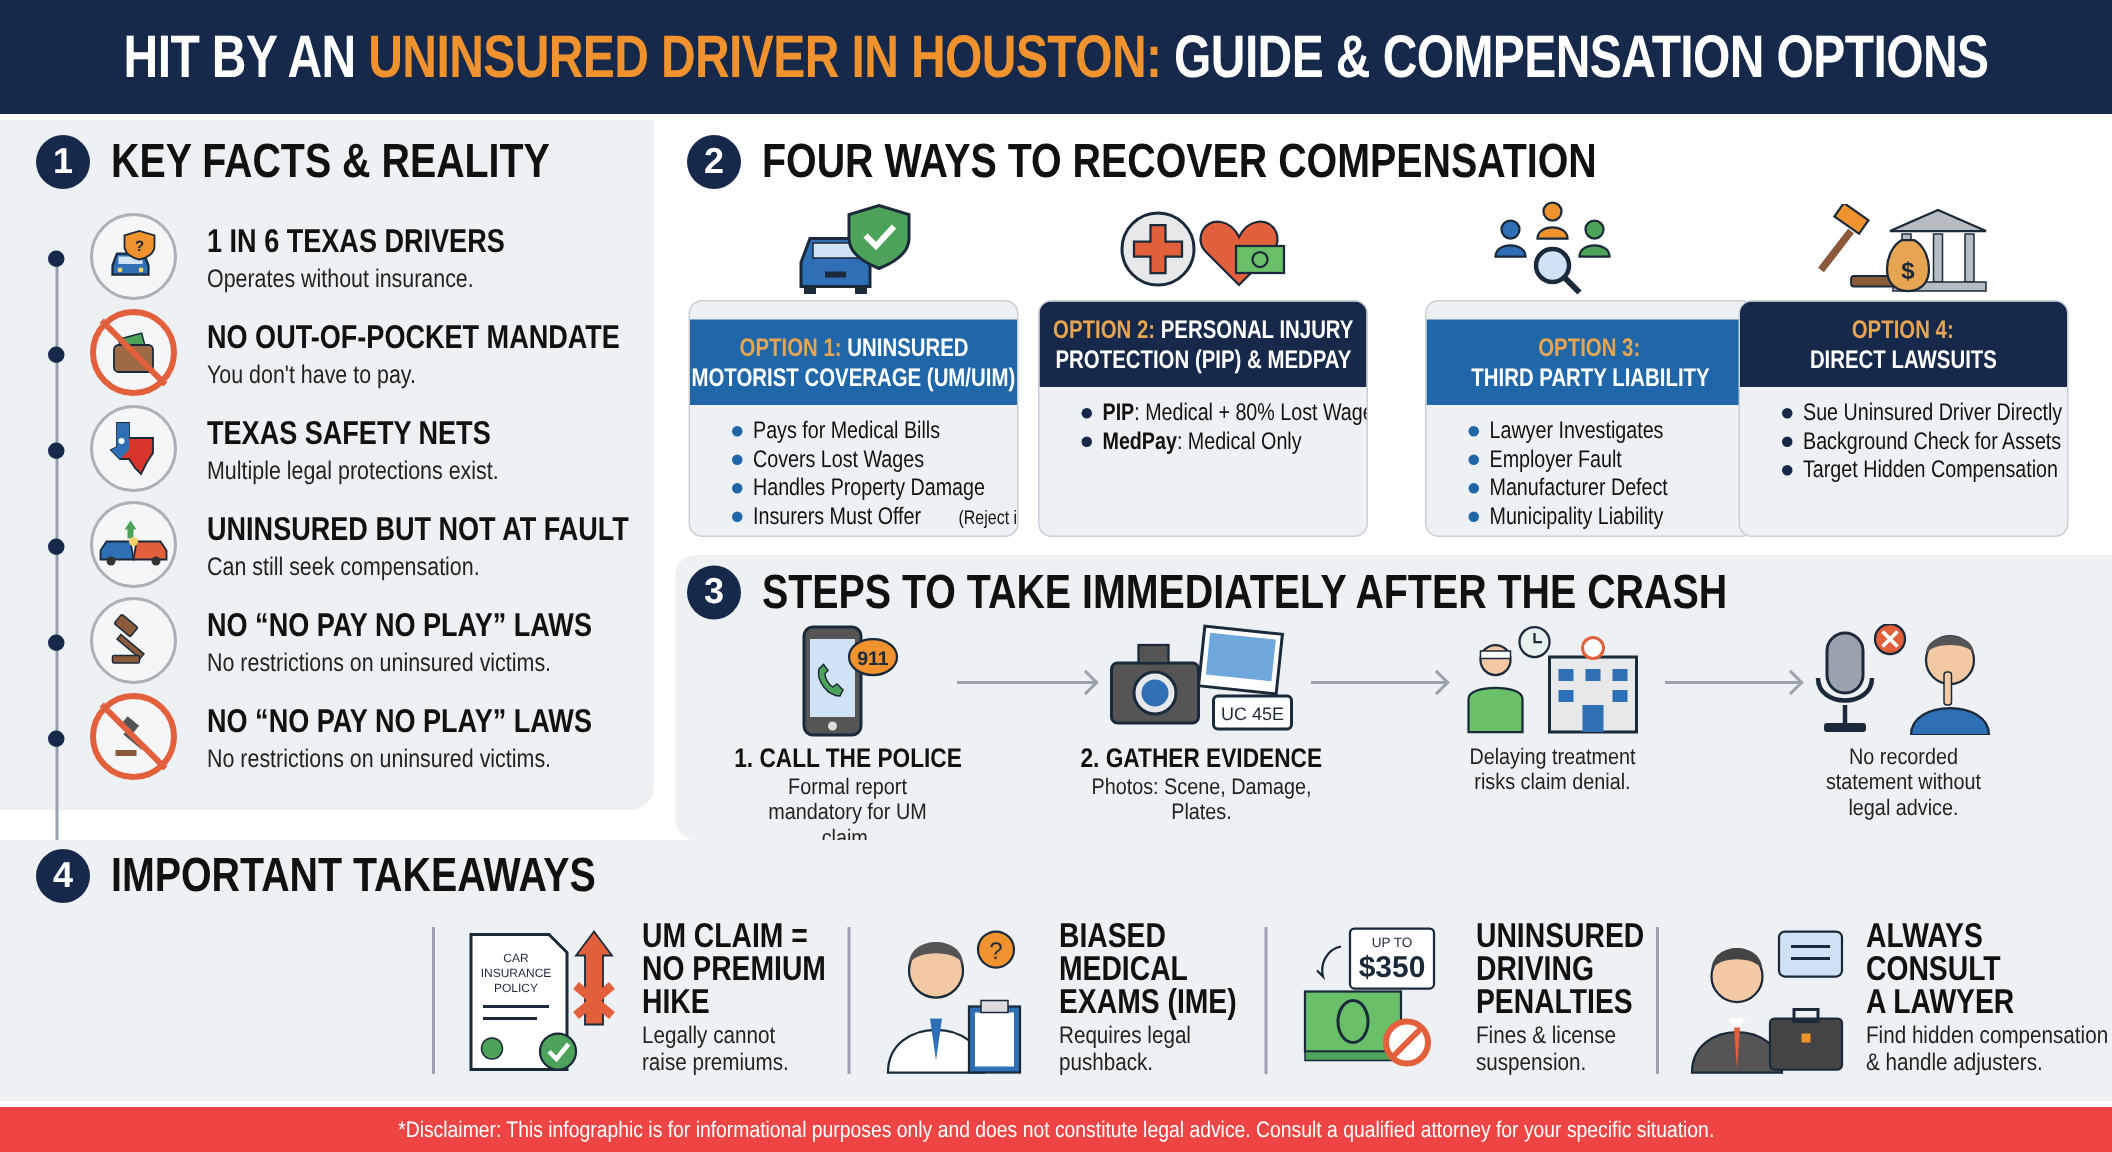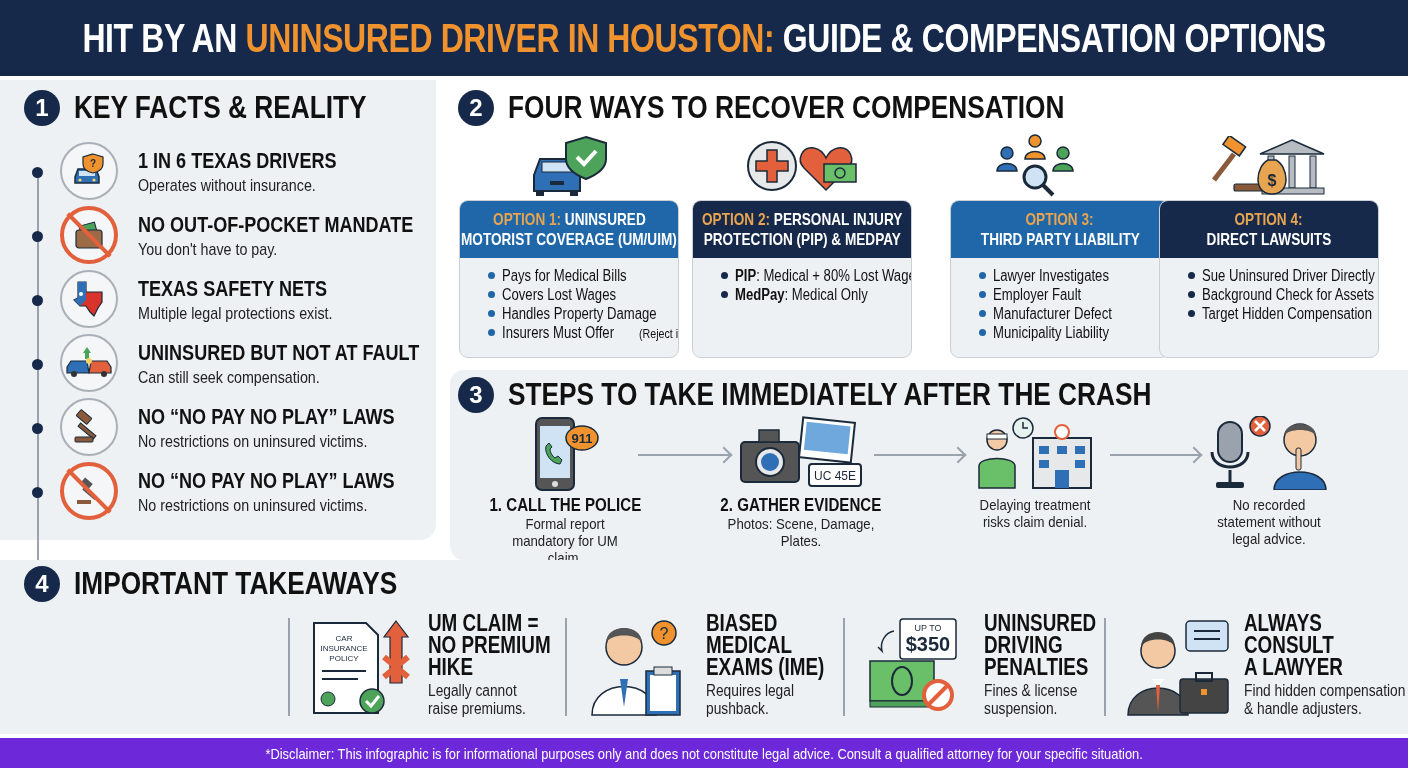--- a/index.html
+++ b/index.html
@@ -76,21 +76,21 @@
   .opt {
     position: absolute; top: 120px; width: 220px; height: 158px;
     border: 1px solid #c9cfd5; border-radius: 9px; overflow: hidden; background: #eef1f4;
   }
   .opt .ohead {
     height: 57px; display: flex; flex-direction: column; align-items: center; justify-content: center;
     color: #fff; font-weight: 700; font-size: 17px; line-height: 20px; text-align: center;
   }
   .opt .ohead .line { white-space: nowrap; transform: scaleX(0.80); }
   .opt .ohead .olabel { color: #e7a451; }
-  .opt.blue .ohead { background: #1f67a8; }
+  .opt.blue .ohead { background: #1f67a8; margin-top: 12px; }
   .opt.navy .ohead { background: #16294a; }
   .opt ul { list-style: none; padding: 8px 10px 0 28px; }
   .opt li {
     font-size: 16px; line-height: 19px; white-space: nowrap; position: relative; padding-left: 14px;
   }
   .opt li span.t { display: inline-block; transform: scaleX(0.82); transform-origin: left center; }
   .opt li::before {
     content: ""; position: absolute; left: 0; top: 6px; width: 7px; height: 7px; border-radius: 50%; background: #1f67a8;
   }
   .opt.navy li::before { background: #16294a; }
@@ -133,21 +133,21 @@
     font-size: 23px; font-weight: 700; line-height: 22px; white-space: pre-line;
     transform: scaleX(0.82); transform-origin: left top; width: 160px;
   }
   .take .tdesc {
     font-size: 16px; line-height: 18px; color: #222; white-space: pre-line; margin-top: 4px;
     transform: scaleX(0.86); transform-origin: left top; width: 190px;
   }
   .vsep { position: absolute; top: 58px; width: 2px; height: 98px; background: #9aa3ad; }
 
   .footer {
-    position: absolute; left: 0; top: 738px; width: 1408px; height: 30px; background: #6d28d9;
+    position: absolute; left: 0; top: 738px; width: 1408px; height: 30px; background: #ef4444;
     display: flex; align-items: center; justify-content: center;
   }
   .footer p { color: #fff; font-size: 15px; white-space: nowrap; transform: scaleX(0.86); }
 
   
   .svgi { display: block; }
 </style>
 </head>
 <body>
 

